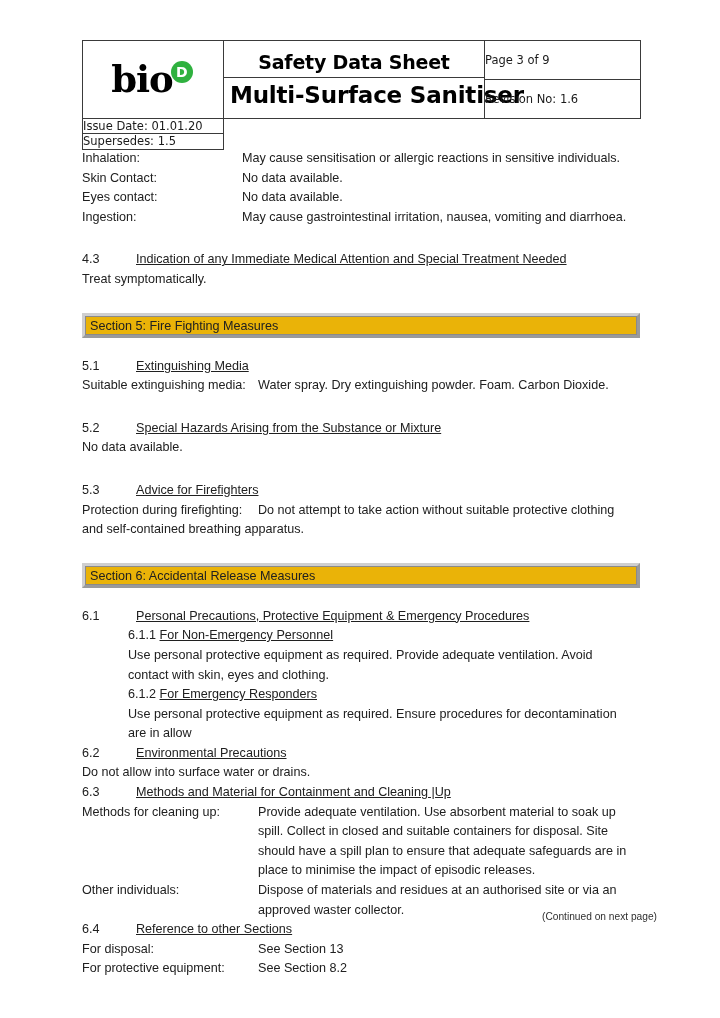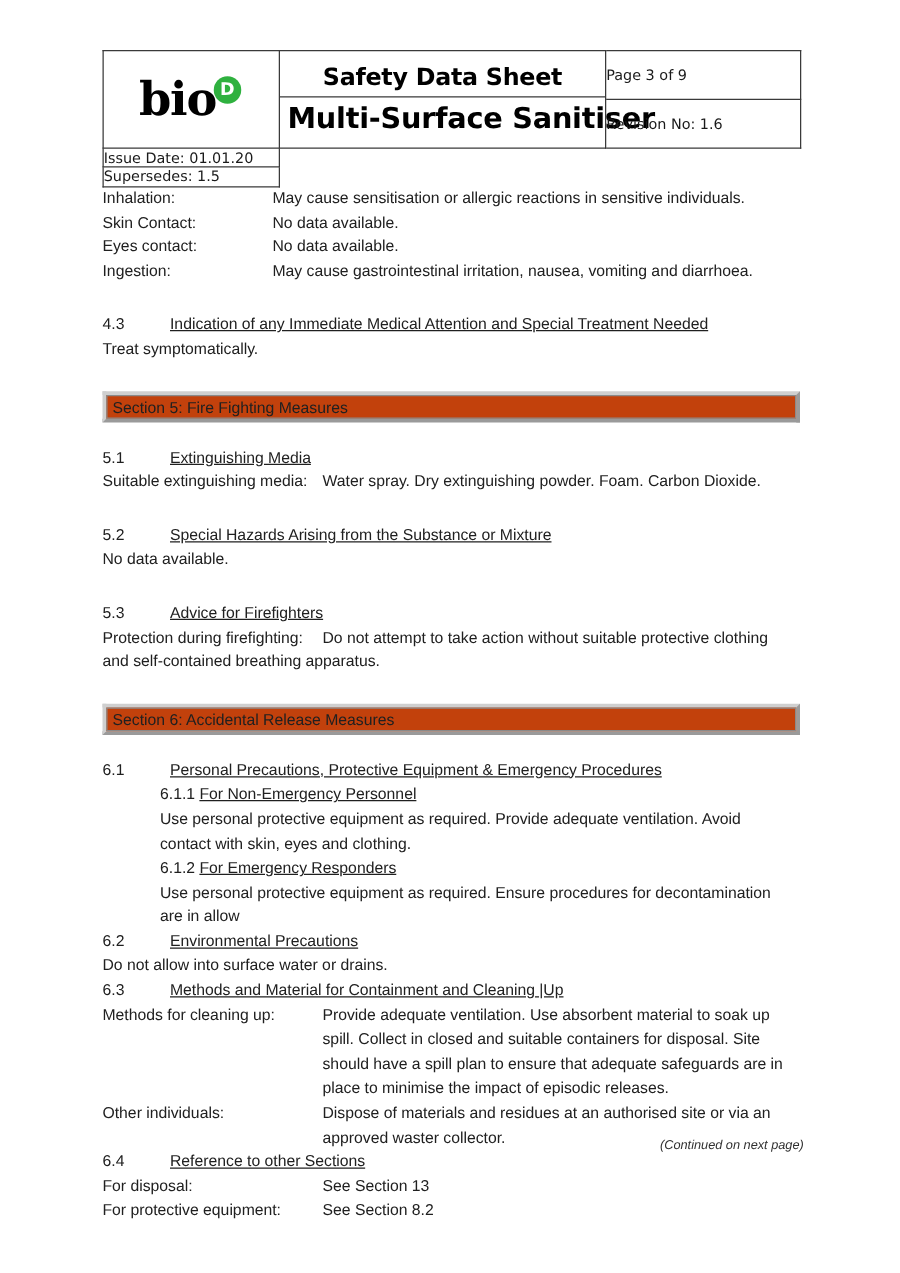--- a/index.html
+++ b/index.html
@@ -117,21 +117,21 @@
   }
   .line { white-space: nowrap; }
   .u { text-decoration: underline; }
   .num {
     display: inline-block;
     width: 54px;
   }
   .spacer-md { height: 19px; }
   .spacer-lg { height: 23px; }
 
-  .kv { display: flex; }
+  .kv { display: flex; gap: 24px; }
   .kv .k { width: 136px; flex: 0 0 136px; }
   .kv .v { flex: 1 1 auto; }
 
   .kv-wide { display: flex; }
   .kv-wide .k { width: 176px; flex: 0 0 176px; }
   .kv-wide .v { flex: 1 1 auto; }
 
   .indent { padding-left: 46px; }
 
   
@@ -142,37 +142,36 @@
     border: 3px solid;
     border-color: #cfcfcf #9a9a9a #9a9a9a #cfcfcf;
     background: #ffffff;
     box-sizing: content-box;
     margin: 0;
   }
   .section-bar .inner {
     position: absolute;
     left: 0; top: 0; right: 0; bottom: 0;
     border: 1px solid #8a8a8a;
-    background: #c2410c;
+    background: #eab308;
     padding-left: 4px;
     font-size: 12.6px;
     line-height: 19px;
     white-space: nowrap;
     color: #202020;
   }
 
   .footnote {
     position: absolute;
-    left: 86px;
+    left: 100px;
     top: 911px;
     width: 557px;
     text-align: right;
     font-size: 10.2px;
     color: #303030;
-    font-style: italic;
   }
 </style>
 </head>
 <body>
 
 <div class="page">
 
   <table class="header-table">
     <tbody>
         <tr>

